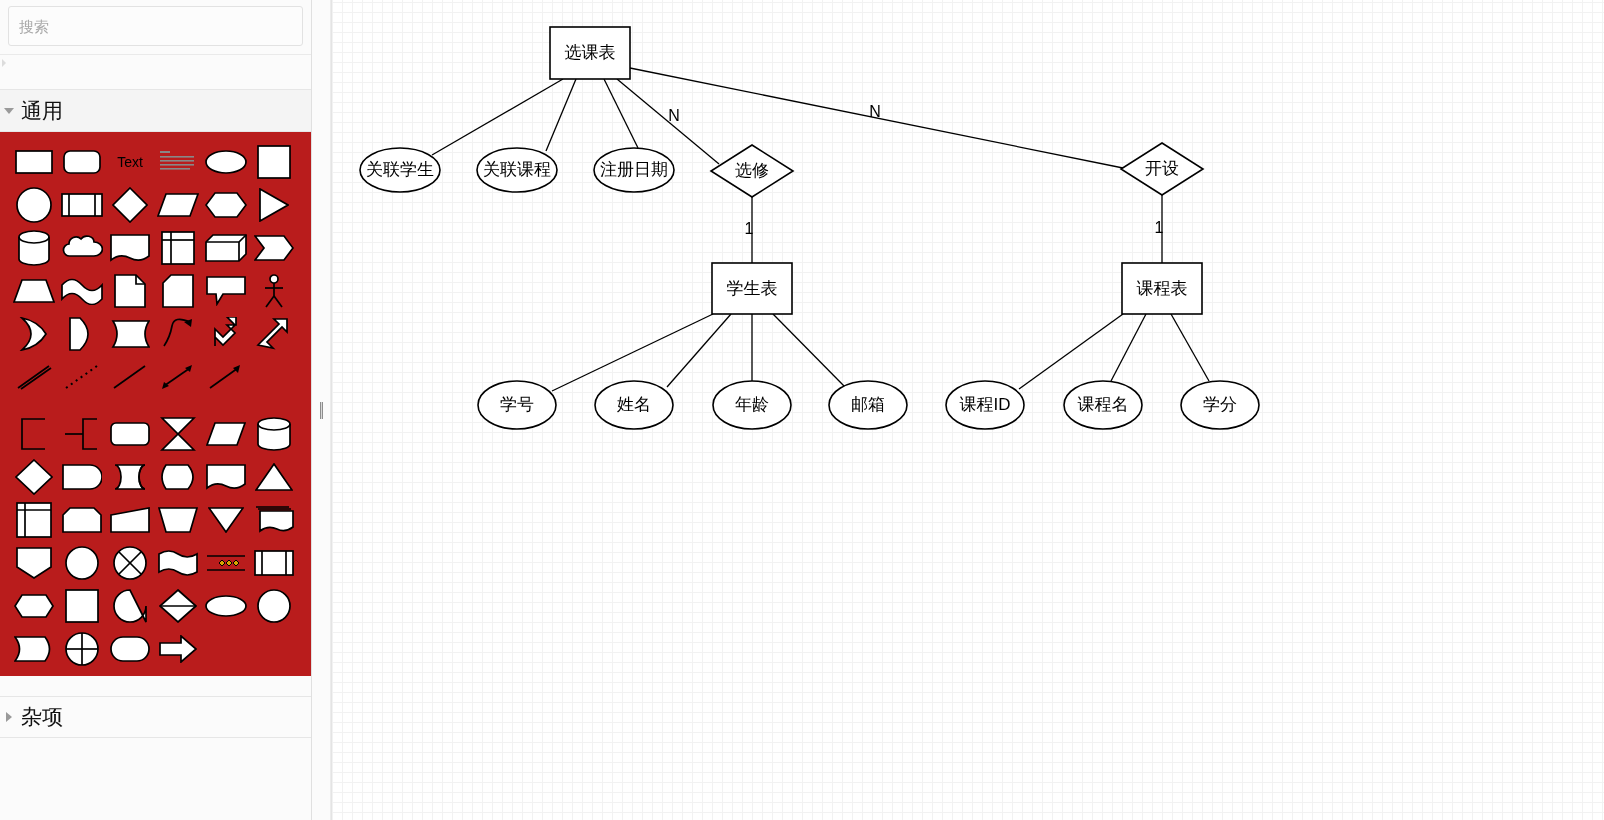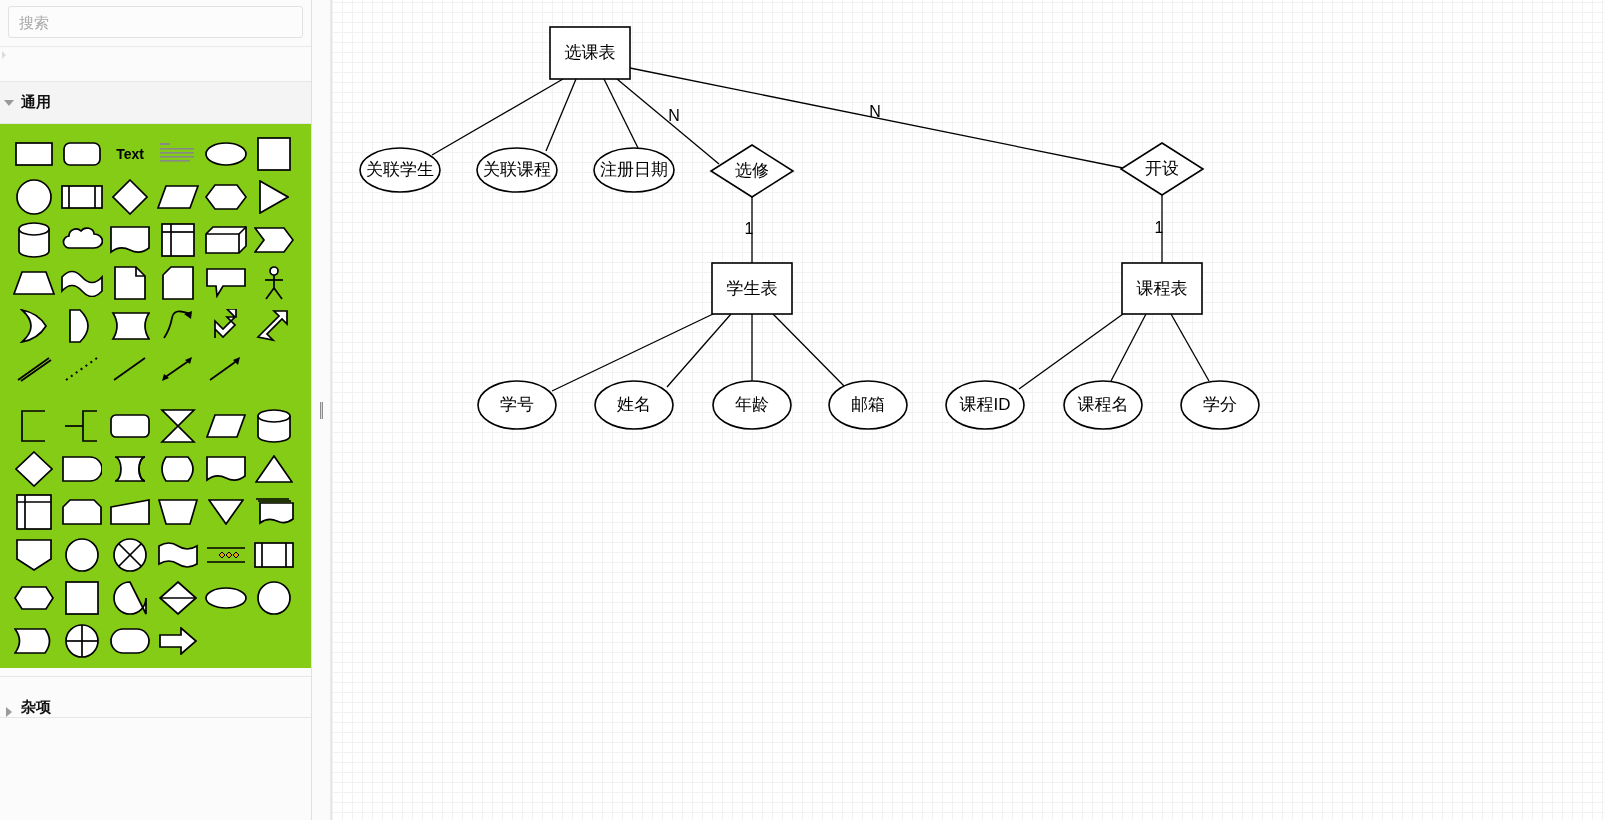--- a/index.html
+++ b/index.html
@@ -19,21 +19,21 @@
     width: 312px; height: 820px;
     background: #fbfbfb;
     border-right: 1px solid #e0e0e0;
     overflow: hidden;
   }
   .search-wrap {
     padding: 6px 8px 8px 8px;
     background: #fbfbfb;
   }
   .search-input {
-    width: 100%; height: 32px;
+    width: 100%; height: 40px;
     border: 1px solid #e2e2e2;
     border-radius: 3px;
     background: #fcfcfc;
     padding: 0 10px;
     font-size: 15px;
     color: #333;
     outline: none;
     font-family: "Liberation Sans", "DejaVu Sans", sans-serif;
   }
   .search-input::placeholder { color: #a9a9a9; }
@@ -70,32 +70,31 @@
     border-right: 5px solid transparent;
     border-top: 6px solid #9a9a9a;
   }
   .tri-right {
     width: 0; height: 0; margin: 0 9px 0 4px;
     border-top: 5px solid transparent;
     border-bottom: 5px solid transparent;
     border-left: 6px solid #9a9a9a;
   }
   .sec-title {
-    font-size: 15px; font-weight: bold; color: #111;
+    font-size: 21px; font-weight: normal; color: #111;
     font-family: "Liberation Sans", "DejaVu Sans", sans-serif;
   }
 
   .shape-grid {
     display: grid;
     grid-template-columns: repeat(6, 48px);
     padding: 8px 10px 6px 10px;
     column-gap: 0px;
     row-gap: 0px;
-    background: #84cc16;
-    font-weight: bold;
+    background: #b91c1c;
   }
   .shape-cell {
     width: 48px; height: 43px;
     display: flex; align-items: center; justify-content: center;
     cursor: move;
   }
   .shape-cell svg { display: block; }
 
   
   #splitter {
@@ -553,21 +552,21 @@
             <rect x="1" y="1" width="38" height="24" rx="12" fill="#fff" stroke="#000" stroke-width="1.7"></rect>
           </svg>
         </div>
         <div class="shape-cell" title="arrow-right-shape">
           <svg width="38" height="28">
             <polygon points="1,8 22,8 22,1 37,14 22,27 22,20 1,20" fill="#fff" stroke="#000" stroke-width="1.7"></polygon>
           </svg>
         </div>
       </div>
 
-    <div class="sec-header collapsed" style="margin-top:8px;align-items:flex-end;">
+    <div class="sec-header collapsed" style="margin-top:20px;">
       <span class="tri-right"></span>
       <span class="sec-title">杂项</span>
     </div>
   </div>
 
   <div id="splitter">
     <div class="grip"></div>
   </div>
 
   <div id="canvas-wrap">

